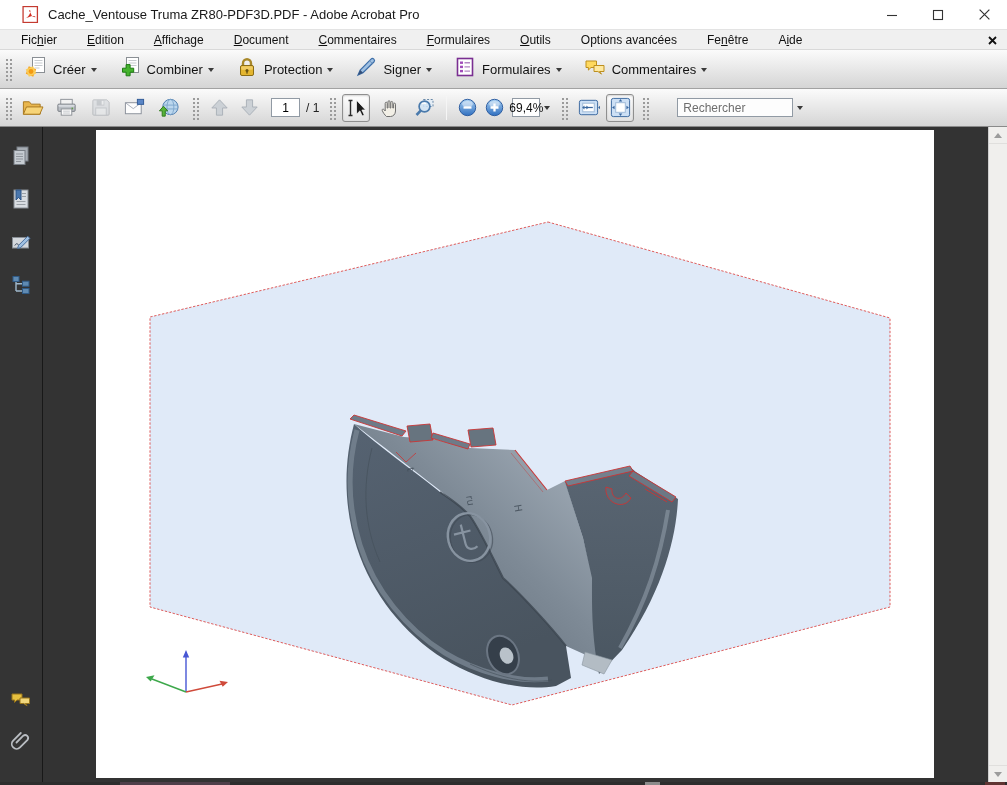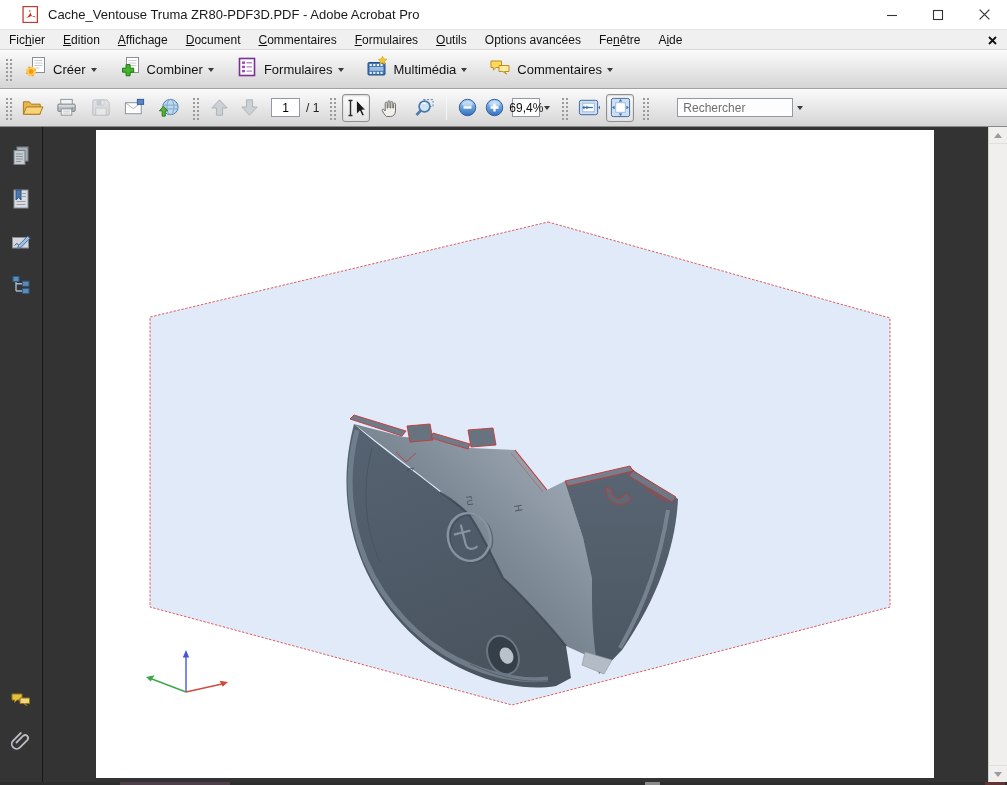--- a/index.html
+++ b/index.html
@@ -9,21 +9,21 @@
 
   
   .titlebar { height:30px; background:#fff; display:flex; align-items:center; border-bottom:1px solid #e3e3e3; }
   .appicon { width:17px; height:17px; margin-left:22px; display:inline-flex; }
   .title { font-size:13px; color:#1a1a1a; margin-left:9px; white-space:nowrap; }
   .wincontrols { margin-left:auto; display:flex; height:100%; }
   .winbtn { width:46px; height:100%; display:flex; align-items:center; justify-content:center; }
 
   
   .menubar { height:20px; background:#f0f0f0; display:flex; align-items:center; border-bottom:1px solid #d9d9d9; position:relative; }
-  .menuitem { font-size:12px; color:#111; padding:0 9px; line-height:20px; white-space:nowrap; }
+  .menuitem { font-size:12px; color:#111; padding:0 9px; line-height:20px; white-space:nowrap;margin-left:12px; }
   .menuclose { position:absolute; right:8px; top:3px; width:14px; height:14px; display:flex; align-items:center; justify-content:center; }
 
   
   .toolbar { background:linear-gradient(#fbfbfb, #e6e6e6 55%, #d5d5d5); border-bottom:1px solid #a2a2a2; display:flex; align-items:center; position:relative; }
   .t1 { height:39px; padding-left:4px; }
   .t2 { height:38px; padding-left:4px; border-bottom:1px solid #8a8a8a; }
   .grip { width:7px; height:24px; margin:0 4px 0 1px;
           background-image:radial-gradient(circle, #9b9b9b 30%, rgba(0,0,0,0) 32%);
           background-size:4px 4px; background-position:0 1px; }
   .taskbtn { display:flex; align-items:center; gap:5px; padding:3px 7px; border-radius:3px; margin-right:5px; border:1px solid transparent; }
@@ -134,59 +134,62 @@
           <rect x="8.5" y="2.5" width="12" height="15" fill="#fff" stroke="#8a8f94"></rect>
           <path d="M10.5 5.5h8M10.5 8h8M10.5 10.5h8" stroke="#c6cace" stroke-width="1" fill="none"></path>
           <path d="M4.5 13.2h3.6V9.6h4v3.6h3.6v4h-3.6v3.6h-4v-3.6H4.5z" fill="#45b32e" stroke="#1d7a12"></path>
         </svg>
       </span>
       <span class="tlabel">Combiner</span>
       <span class="caret"></span>
     </div>
 
 
-
+    <div class="taskbtn">
+      <span>
+        <svg width="24" height="24" viewBox="0 0 24 24">
+          <path d="M8 11V8.2a4 4 0 0 1 8 0V11" fill="none" stroke="#a8882a" stroke-width="2.4"></path>
+          <rect x="5.5" y="10.5" width="13" height="10" rx="1.5" fill="#e3b52f" stroke="#8a6c16"></rect>
+          <rect x="6.2" y="11.2" width="11.6" height="3.6" rx="1.2" fill="#f2d06c" opacity=".85"></rect>
+          <circle cx="12" cy="15.6" r="1.5" fill="#6b5410"></circle>
+          <rect x="11.3" y="16" width="1.4" height="2.6" fill="#6b5410"></rect>
+        </svg>
+      </span>
+      <span class="tlabel">Protection</span>
+      <span class="caret"></span>
+    </div>
+
+    <div class="taskbtn">
+      <span>
+        <svg width="24" height="24" viewBox="0 0 24 24">
+          <path d="M4 20l2.2-5L17 4.2a2 2 0 0 1 2.9 2.8L9 17.8z" fill="#9fc0e2" stroke="#3d6ea8" stroke-width="1.2"></path>
+          <path d="M4 20l2.2-5 2.9 2.8z" fill="#35507a"></path>
+          <path d="M15.5 5.7l2.9 2.8" stroke="#6f94bd" stroke-width="1" fill="none"></path>
+        </svg>
+      </span>
+      <span class="tlabel">Signer</span>
+      <span class="caret"></span>
+    </div>
 
     <div class="taskbtn">
       <span>
         <svg width="24" height="24" viewBox="0 0 24 24">
           <rect x="4.5" y="3.5" width="15" height="17" fill="#fff" stroke="#7a2f92" stroke-width="1.6"></rect>
           <g fill="#a14cba">
             <rect x="7" y="6.5" width="3" height="2.4"></rect>
               <rect x="7" y="10.7" width="3" height="2.4"></rect>
               <rect x="7" y="14.9" width="3" height="2.4"></rect>
           </g>
           <path d="M11.5 7.7h5.5M11.5 11.9h5.5M11.5 16.1h5.5" stroke="#b387c4" stroke-width="1.4" fill="none"></path>
         </svg>
       </span>
       <span class="tlabel">Formulaires</span>
       <span class="caret"></span>
     </div>
 
-    <div class="taskbtn">
-      <span>
-        <svg width="24" height="24" viewBox="0 0 24 24">
-          <rect x="3" y="7.5" width="17" height="12.5" rx="1" fill="#3f76b4" stroke="#234e84"></rect>
-          <rect x="4.6" y="12" width="13.8" height="3.8" fill="#9dbede"></rect>
-          <g fill="#e8f0f8">
-            <rect x="4.6" y="9" width="2.2" height="2.1"></rect>
-              <rect x="8.2" y="9" width="2.2" height="2.1"></rect>
-              <rect x="11.8" y="9" width="2.2" height="2.1"></rect>
-              <rect x="15.4" y="9" width="2.2" height="2.1"></rect>
-            <rect x="4.6" y="16.8" width="2.2" height="2.1"></rect>
-              <rect x="8.2" y="16.8" width="2.2" height="2.1"></rect>
-              <rect x="11.8" y="16.8" width="2.2" height="2.1"></rect>
-              <rect x="15.4" y="16.8" width="2.2" height="2.1"></rect>
-          </g>
-          <path d="M17.5 1.2l1.3 2.7 3 .4-2.2 2 .6 2.9-2.7-1.5-2.7 1.5.6-2.9-2.2-2 3-.4z" fill="#f6c52e" stroke="#caa21a" stroke-width=".6"></path>
-        </svg>
-      </span>
-      <span class="tlabel">Multimédia</span>
-      <span class="caret"></span>
-    </div>
 
     <div class="taskbtn">
       <span>
         <svg width="24" height="24" viewBox="0 0 24 24">
           <path d="M3 6h10.5v6.5H8l-2.6 2.6V12.5H3z" fill="#ffd95e" stroke="#bd8f1f"></path>
           <path d="M11 10.5h10v6h-4.5l2 2.6-3.6-2.6H11z" fill="#ffe9a0" stroke="#bd8f1f"></path>
         </svg>
       </span>
       <span class="tlabel">Commentaires</span>
       <span class="caret"></span>

